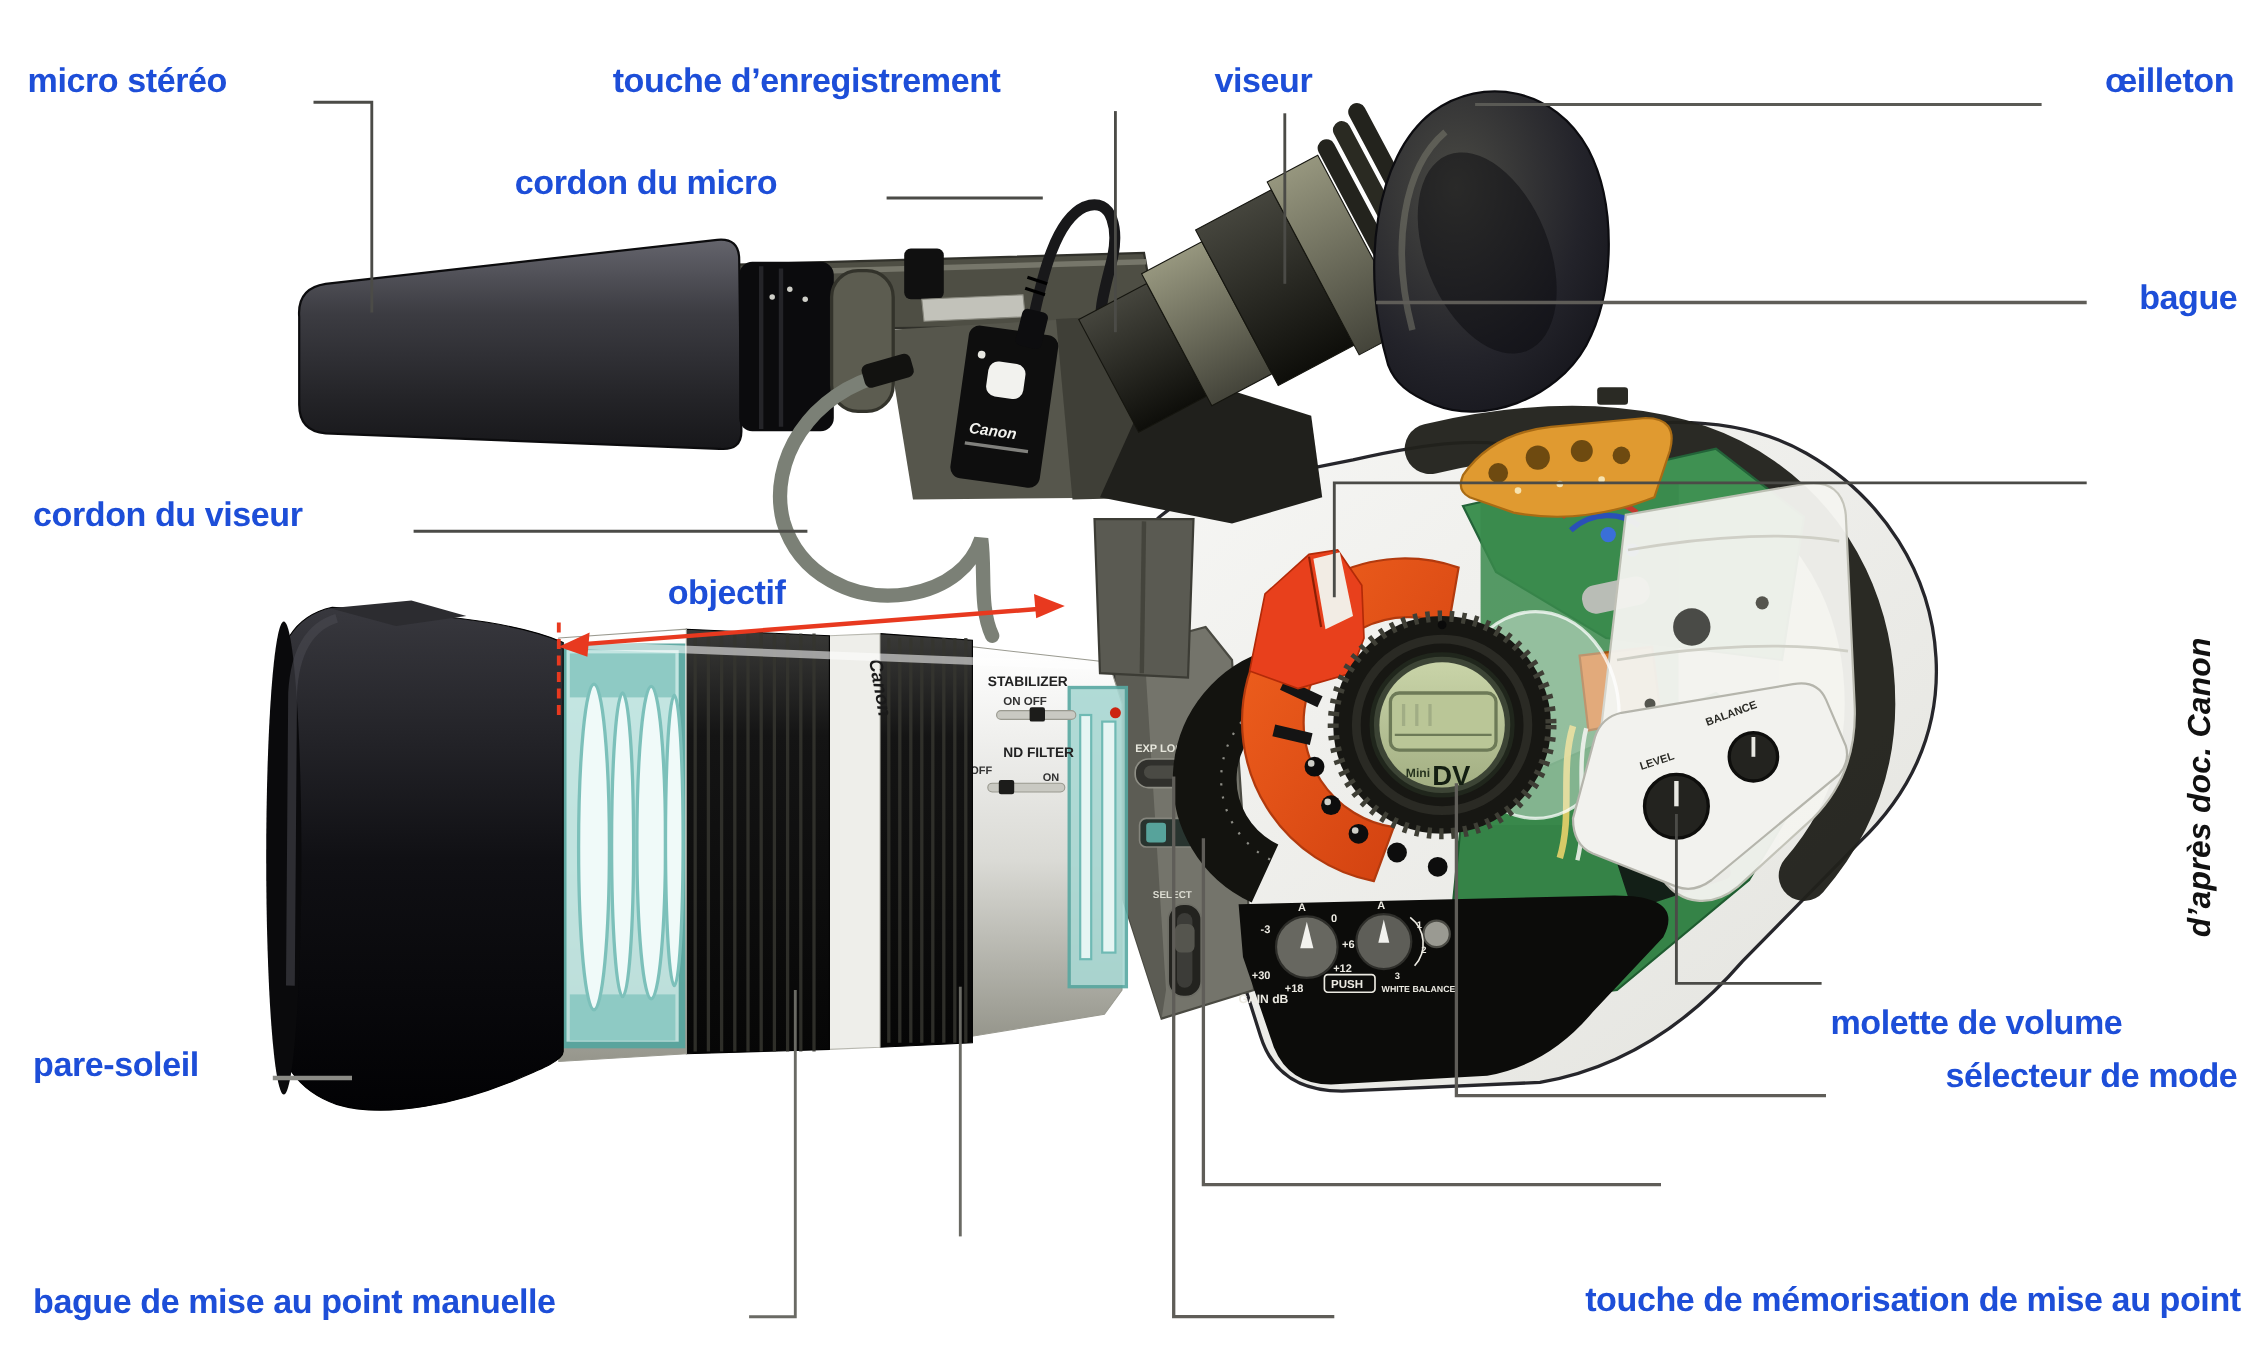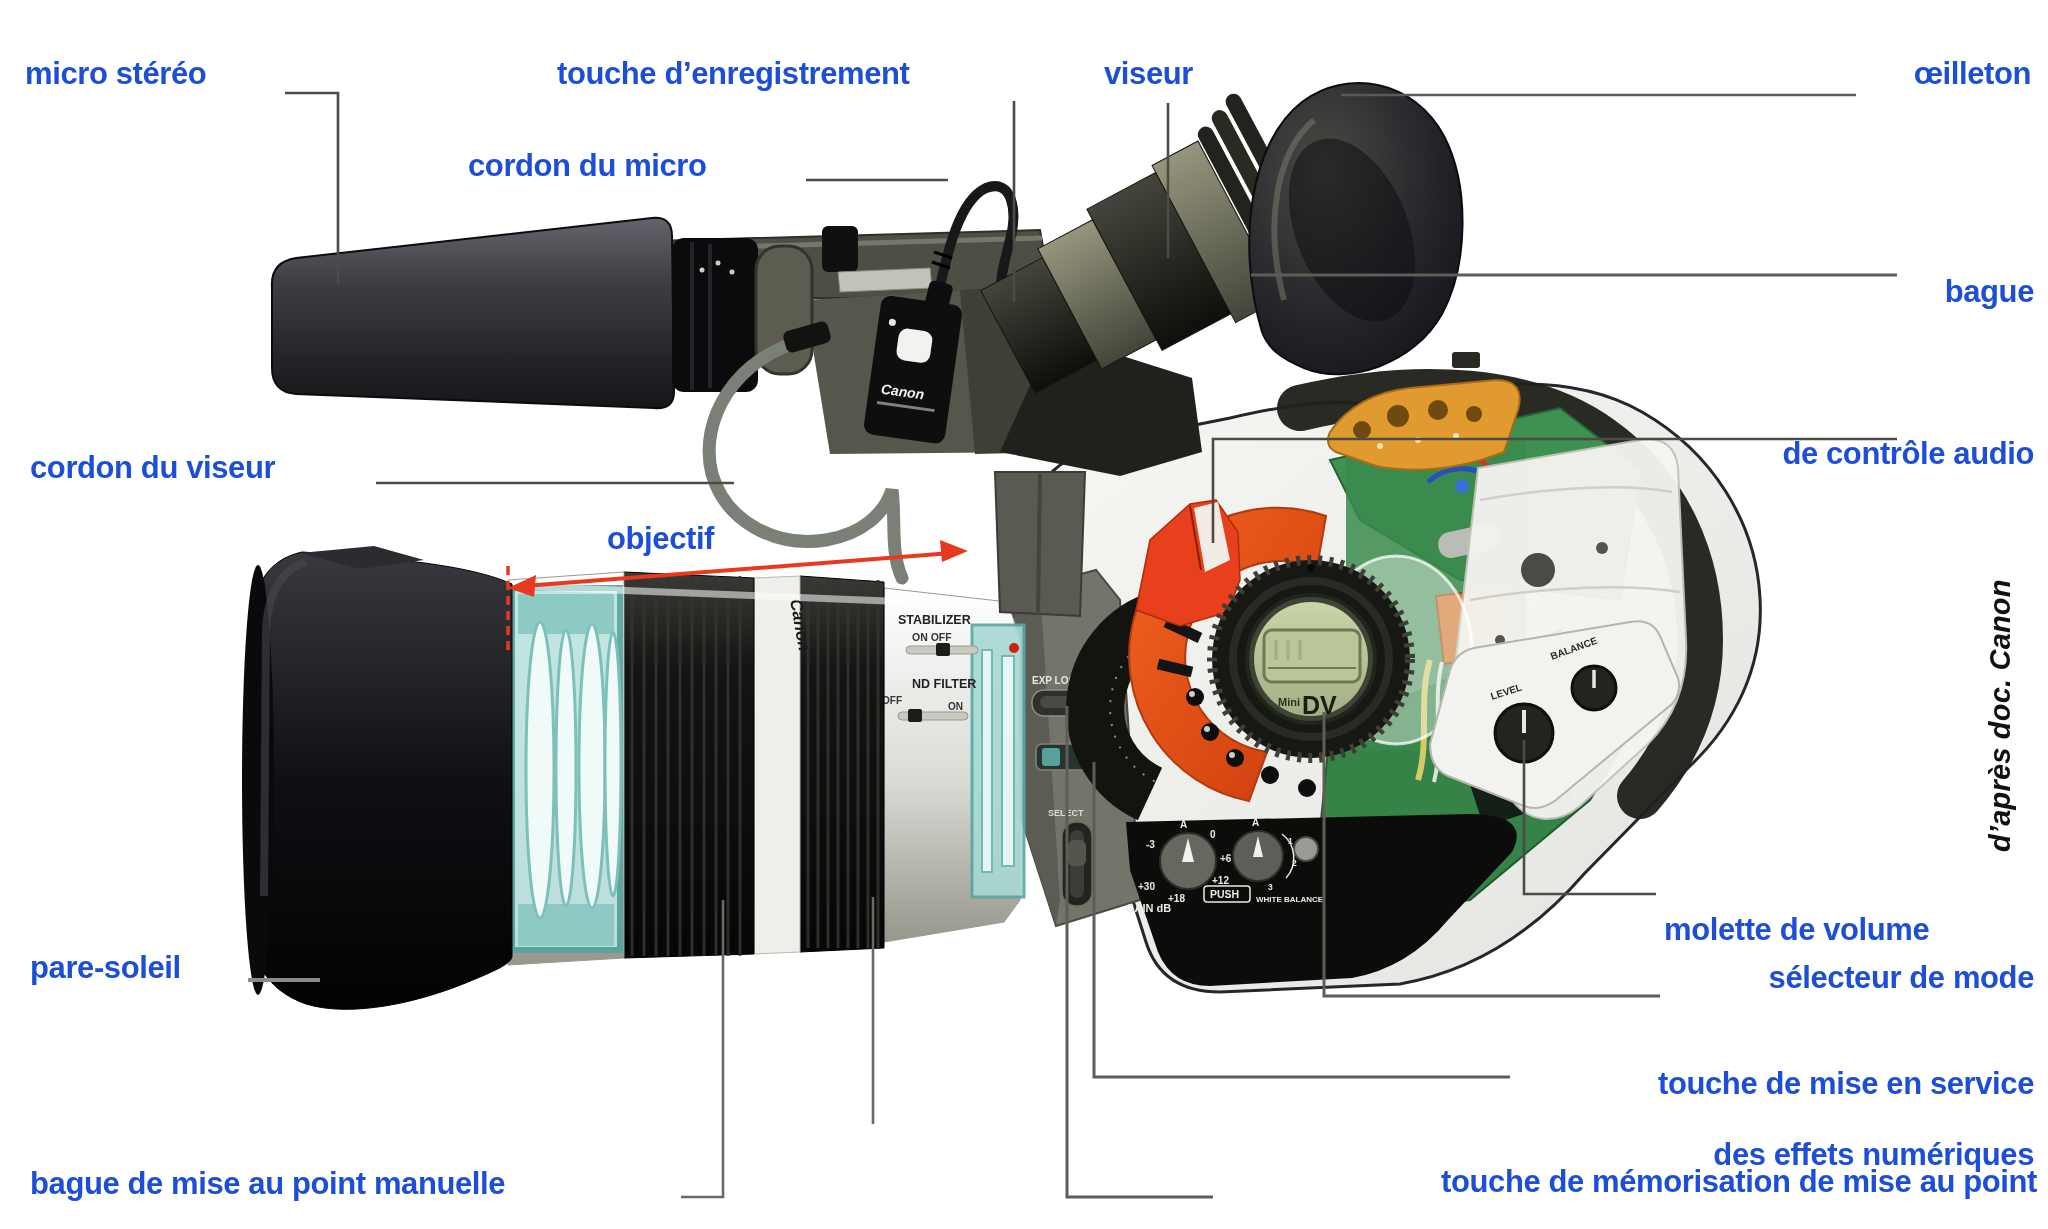--- a/index.html
+++ b/index.html
@@ -2,21 +2,21 @@
 <html><head>
 <meta charset="utf-8">
 <style>
   html,body{margin:0;padding:0;background:#ffffff;}
   #stage{position:relative;width:2048px;height:1229px;background:#ffffff;overflow:hidden;
          font-family:"Liberation Sans",sans-serif;}
   #camera-svg{position:absolute;left:0;top:0;width:2048px;height:1229px;}
   .lbl{position:absolute;font:700 31px "Liberation Sans",sans-serif;color:#1d4ed8;
        letter-spacing:-0.4px;white-space:nowrap;line-height:36px;}
   .lbl.rt{text-align:right;}
-  .lbl.two span{display:block;line-height:50px;margin-top:21px;}
+  .lbl.two span{display:block;line-height:50px;}
   #credit{position:absolute;left:1984px;top:852px;transform:rotate(-90deg);
           transform-origin:0 0;font:italic 700 29px "Liberation Sans",sans-serif;
           color:#111;white-space:nowrap;letter-spacing:0.2px;}
   svg text{font-family:"Liberation Sans",sans-serif;}
 </style>
 </head>
 <body>
 
 <div id="stage">
 
@@ -358,36 +358,31 @@
 <div class="lbl" style="left:557px;top:56px">touche d’enregistrement</div>
 <div class="lbl" style="left:468px;top:148px">cordon du micro</div>
 <div class="lbl" style="left:1104px;top:56px">viseur</div>
 <div class="lbl rt" style="right:17px;top:56px">œilleton</div>
 
 <div class="lbl rt two" style="right:14px;top:246px">
   <span>bague</span>
 </div>
 
 <div class="lbl rt two" style="right:14px;top:408px">
-  <span>de contrôle audio</span>
 </div>
 
 <div class="lbl" style="left:30px;top:450px">cordon du viseur</div>
 <div class="lbl" style="left:607px;top:521px">objectif</div>
 <div class="lbl" style="left:30px;top:950px">pare-soleil</div>
 <div class="lbl" style="left:30px;top:1166px">bague de mise au point manuelle</div>
 
 <div class="lbl two" style="left:748px;top:1122px">
 </div>
 
 <div class="lbl" style="left:1664px;top:912px">molette de volume</div>
 <div class="lbl rt" style="right:14px;top:960px">sélecteur de mode</div>
 
-<div class="lbl rt two" style="right:14px;top:1038px">
-  <span>touche de mise en service</span>
-  <span>des effets numériques</span>
+
+<div class="lbl rt" style="right:11px;top:1164px">touche de mémorisation de mise au point</div>
+
+<div id="credit">d’après doc. Canon</div>
+
 </div>
 
-<div class="lbl rt" style="right:11px;top:1164px">touche de mémorisation de mise au point</div>
-
-<div id="credit">d’après doc. Canon</div>
-
-</div>
-
 </body></html>

